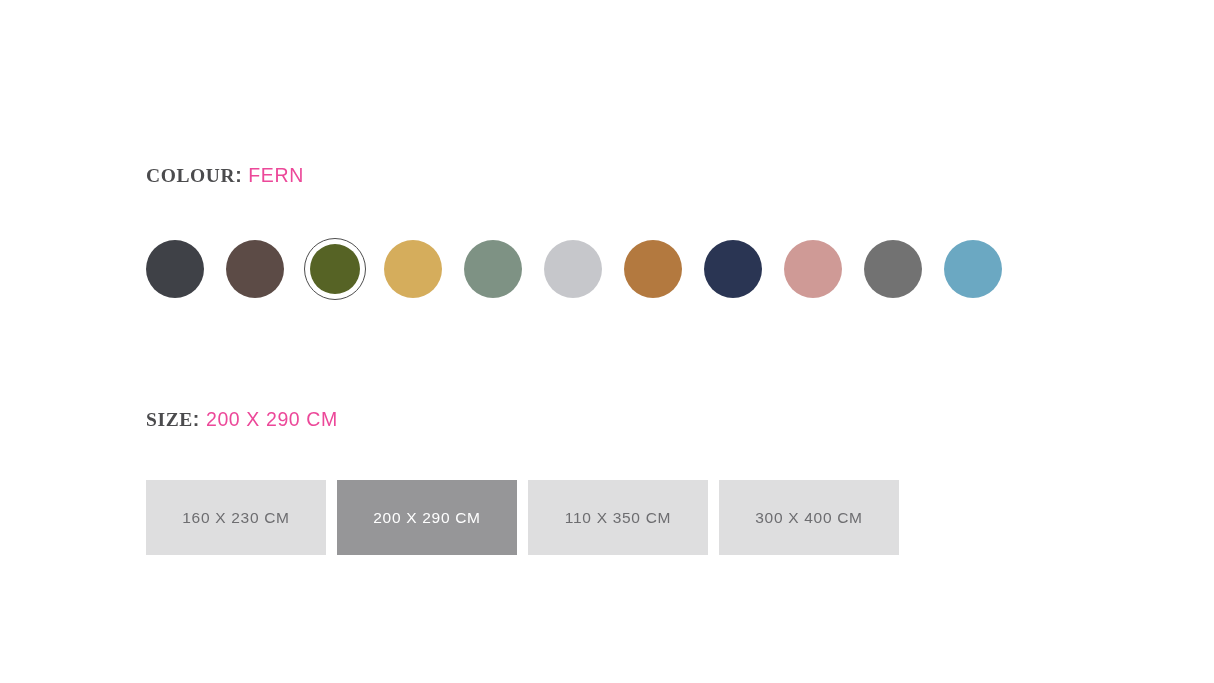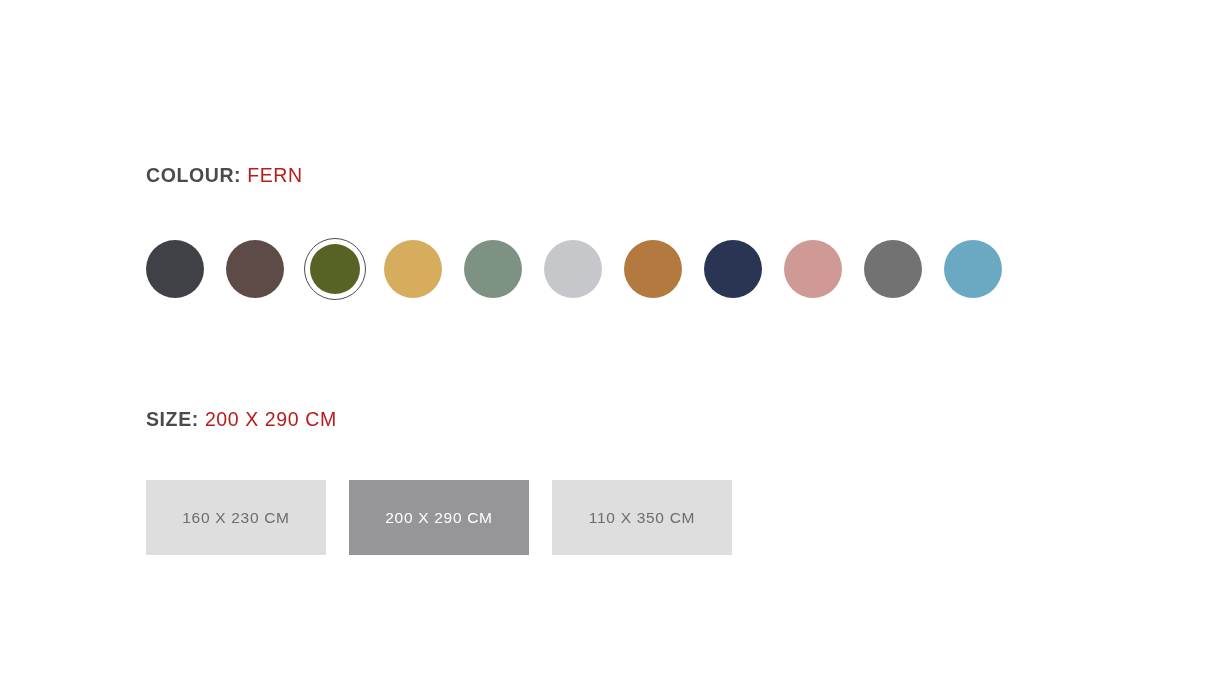--- a/index.html
+++ b/index.html
@@ -32,28 +32,29 @@
   .section-label {
     font-size: 19.5px;
     letter-spacing: 0.6px;
     color: #5a5a5c;
     line-height: 26px;
     white-space: nowrap;
   }
   .section-label .label-key {
     font-weight: 700;
     color: #4b4b4d;
+    font-family: Liberation Serif, serif;
   }
   .section-label .label-sep {
     font-weight: 700;
     color: #4b4b4d;
   }
   .section-label .label-value {
     font-weight: 400;
-    color: #b91c1c;
+    color: #ec4899;
   }
 
   .swatch-row {
     position: absolute;
     left: 0px;
     top: 76px;
     display: flex;
     align-items: center;
   }
 
@@ -102,21 +103,20 @@
     top: 406px;
     width: 1000px;
   }
 
   .size-row {
     position: absolute;
     left: 0px;
     top: 74px;
     display: flex;
     align-items: flex-start;
-    gap: 12px;
   }
 
   .size-btn {
     width: 180px;
     height: 75px;
     margin-right: 11px;
     background: #dededf;
     color: #6d6d70;
     font-size: 15.5px;
     letter-spacing: 0.7px;
@@ -194,17 +194,20 @@
     <div class="size-row">
         <div class="size-btn">
           <span>160 X 230 CM</span>
         </div>
         <div class="size-btn selected">
           <span>200 X 290 CM</span>
         </div>
         <div class="size-btn">
           <span>110 X 350 CM</span>
         </div>
+        <div class="size-btn">
+          <span>300 X 400 CM</span>
+        </div>
       </div>
 
   </div>
 
 </div>
 
 </body></html>

